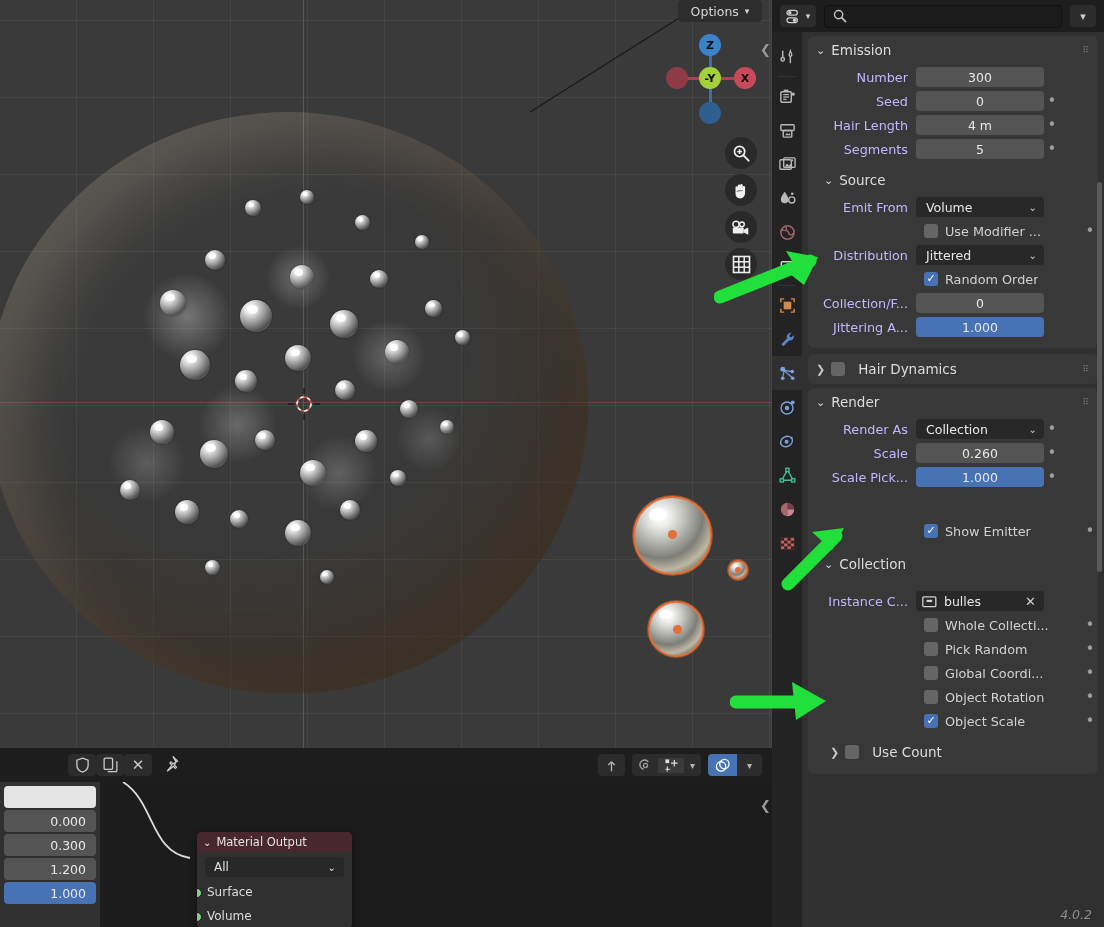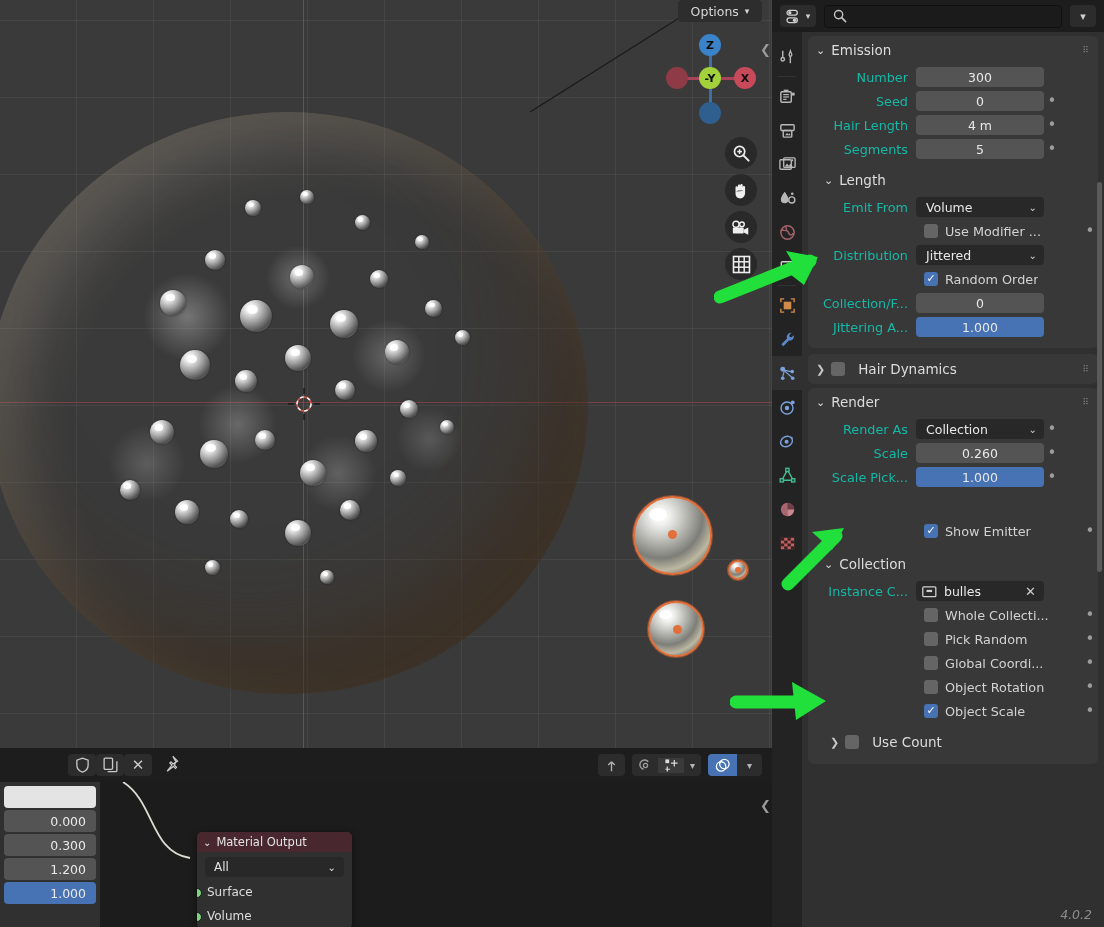--- a/index.html
+++ b/index.html
@@ -120,21 +120,21 @@
   }
   .panel { background:#383838; border-radius:6px; margin:4px 6px 0 6px; padding-bottom:8px; }
   .panel-head {
     height:28px; display:flex; align-items:center; padding:0 8px; color:#dcdcdc;
     font-size:13.5px; gap:6px;
   }
   .grip { margin-left:auto; color:#7d7d7d; letter-spacing:1px; font-size:9px; line-height:7px; }
   .subhead { height:28px; display:flex; align-items:center; padding:0 8px 0 16px;
              color:#dcdcdc; font-size:13.5px; gap:6px; }
   .row { display:flex; align-items:center; height:22px; margin:2px 0; padding-right:4px; }
-  .lbl { width:108px; text-align:right; padding-right:8px; color:#14b8a6; font-size:12.8px;
+  .lbl { width:108px; text-align:right; padding-right:8px; color:#c4b5fd; font-size:12.8px;
          white-space:nowrap; overflow:hidden; }
   .fld {
     width:128px; height:20px; background:#545454; border-radius:4px; color:#e8e8e8;
     font-size:12.5px; display:flex; align-items:center; justify-content:center; position:relative;
   }
   .fld.dark { background:#282828; justify-content:flex-start; padding-left:10px; }
   .fld.slider { background:linear-gradient(to right,#4772b3 0 100%,#545454 100%); }
   .chev { position:absolute; right:7px; color:#cfcfcf; font-size:10px; }
   .dot-anim { width:16px; text-align:center; color:#9c9c9c; font-size:15px; line-height:10px; }
   .cb-row { display:flex; align-items:center; height:22px; margin:2px 0; padding-left:116px; }
@@ -471,21 +471,21 @@
           <div class="dot-anim">•</div>
         </div>
         <div class="row">
           <div class="lbl">Segments</div>
           <div class="fld">5</div>
           <div class="dot-anim">•</div>
         </div>
 
         <div class="subhead" style="margin-top:6px">
           <span style="font-size:11px">⌄</span>
-          <span>Length</span>
+          <span>Source</span>
         </div>
 
         <div class="row">
           <div class="lbl">Emit From</div>
           <div class="fld dark">
             <span>Volume</span>
             <span class="chev">⌄</span>
           </div>
           <div class="dot-anim"></div>
         </div>
@@ -553,21 +553,21 @@
           <div class="cb on"></div>
           <div class="cb-lbl">Show Emitter</div>
           <div class="dot-anim" style="margin-left:auto">•</div>
         </div>
 
         <div class="subhead" style="margin-top:8px">
           <span style="font-size:11px">⌄</span>
           <span>Collection</span>
         </div>
 
-        <div class="row" style="margin-top:2px">
+        <div class="row" style="margin-top:12px">
           <div class="lbl">Instance C...</div>
           <div class="fld dark" style="padding-left:6px;gap:7px">
             <svg width="15" height="13" viewBox="0 0 16 14">
                 <rect x="0.8" y="2" width="14" height="10.5" rx="1" fill="none" stroke="#d0d0d0" stroke-width="1.4"></rect>
                 <rect x="4.8" y="5.2" width="6" height="2.4" fill="#d0d0d0"></rect>
               </svg>
             <span>bulles</span>
             <span style="position:absolute;right:8px;color:#cfcfcf;font-size:13px">✕</span>
           </div>
           <div class="dot-anim"></div>

